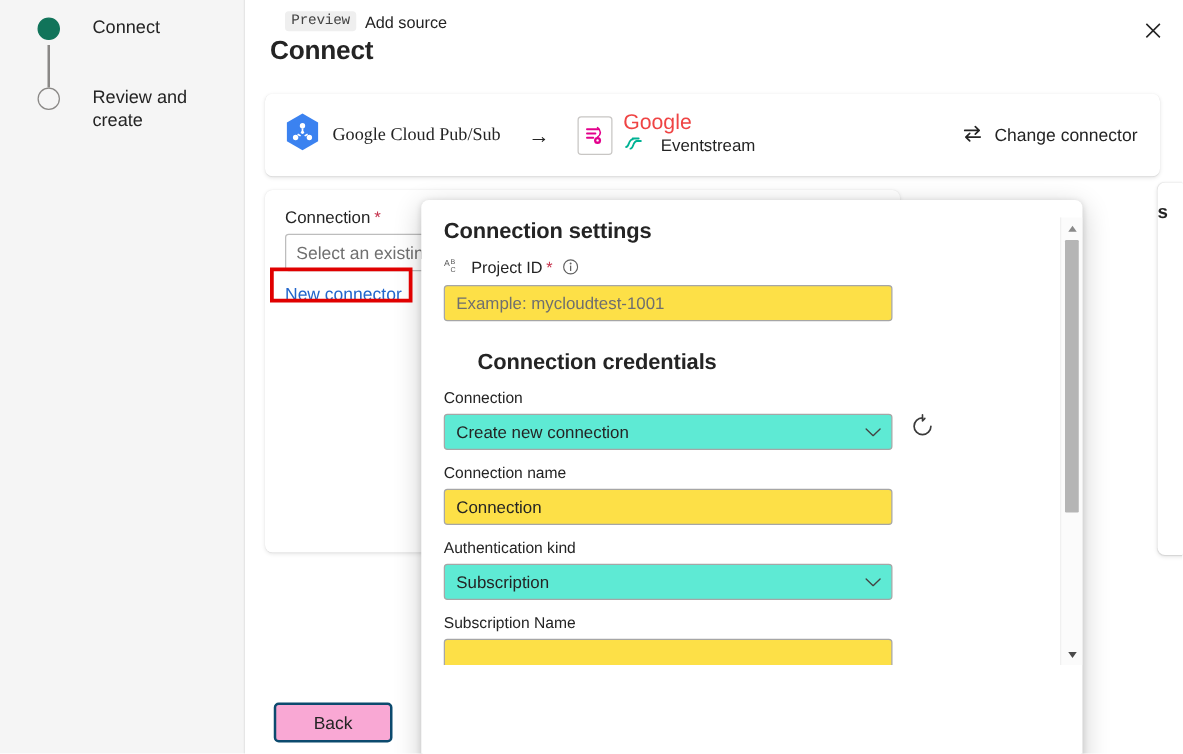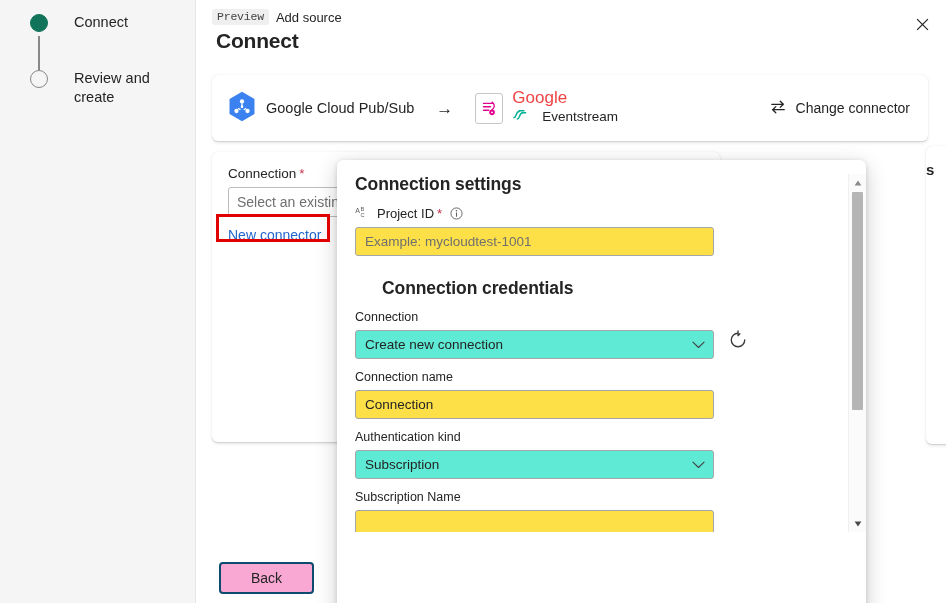--- a/index.html
+++ b/index.html
@@ -61,21 +61,21 @@
 
   
   .main {
     position: absolute;
     left: 196px; top: 0;
     width: 750px; height: 603px;
     background: #fff;
   }
   .breadcrumb {
     position: absolute;
-    left: 16px; top: 9px;
+    left: 32px; top: 9px;
     display: flex; align-items: center;
     font-size: 13px;
     color: #242424;
   }
   .preview-badge {
     background: #efefef;
     color: #444;
     font-size: 11.5px;
     padding: 1px 5px 2px 5px;
     border-radius: 3px;
@@ -109,21 +109,21 @@
     background: #fff;
     border-radius: 6px;
     box-shadow: 0 1.2px 3.6px rgba(0,0,0,0.10), 0 0.3px 0.9px rgba(0,0,0,0.10);
     box-sizing: border-box;
     display: flex;
     align-items: center;
     padding: 0 14px 0 16px;
   }
   .src-block { display: flex; align-items: center; }
   .src-name {
-    font-size: 14.5px; color: #242424; margin-left: 10px;
+    font-size: 14.5px; color: #242424; margin-left: 10px; font-family: Liberation Serif, serif;
   }
   .arrow-sep {
     margin: 0 22px 0 22px;
     font-size: 17px; color: #242424;
     line-height: 1;
   }
   .dest-block { display: flex; align-items: center; }
   .dest-text { margin-left: 9px; }
   .dest-top { font-size: 17px; color: #ef4444; line-height: 16px; }
   .dest-bottom {

